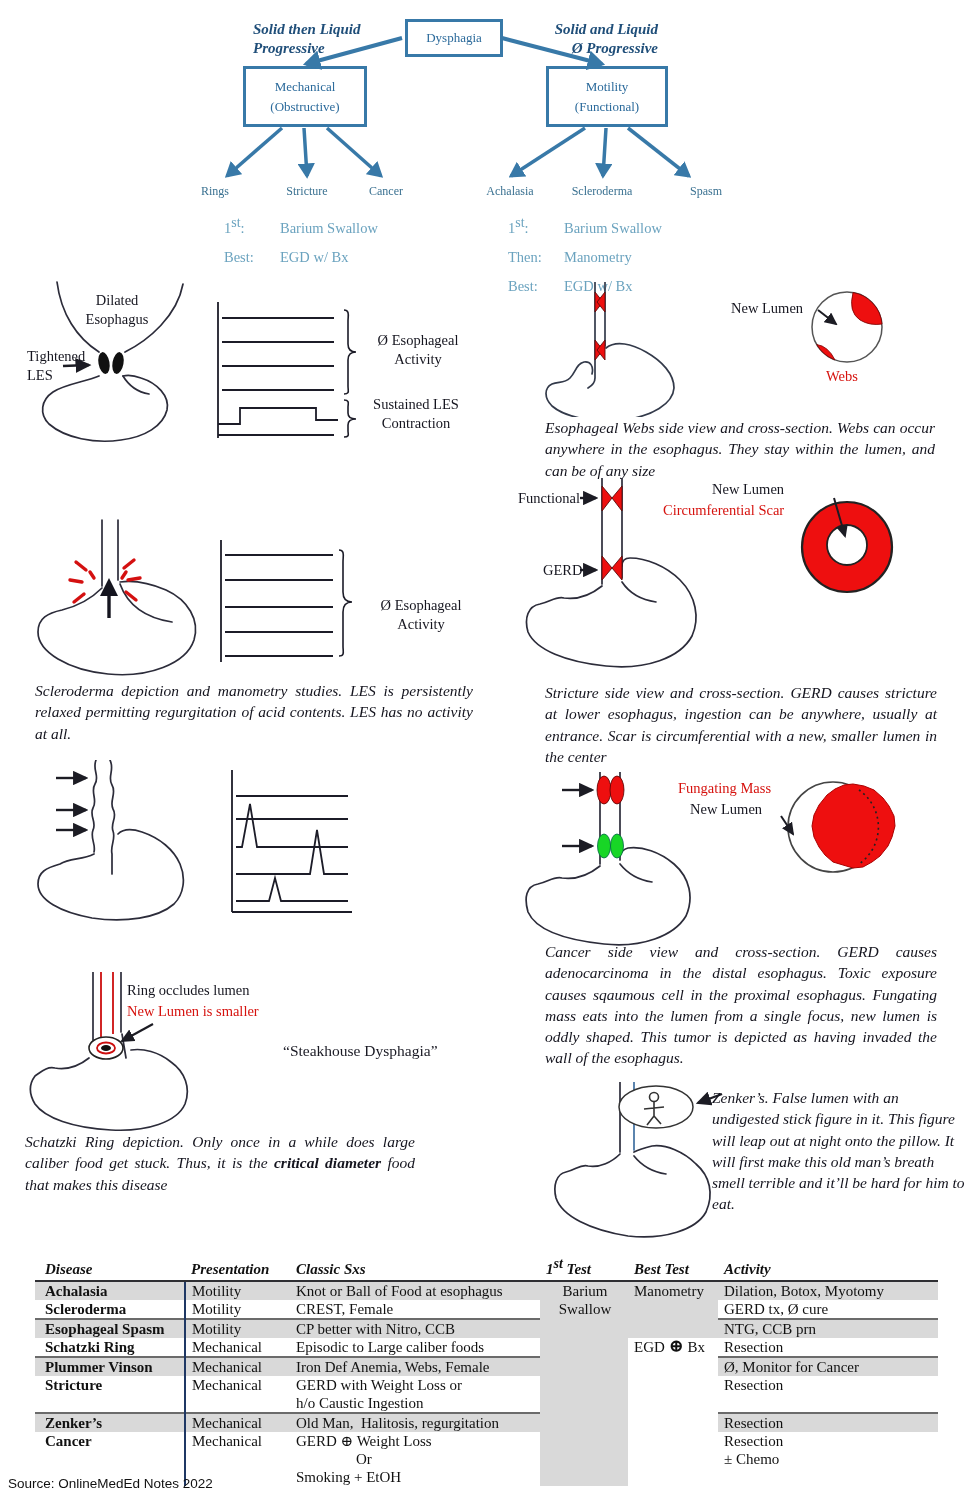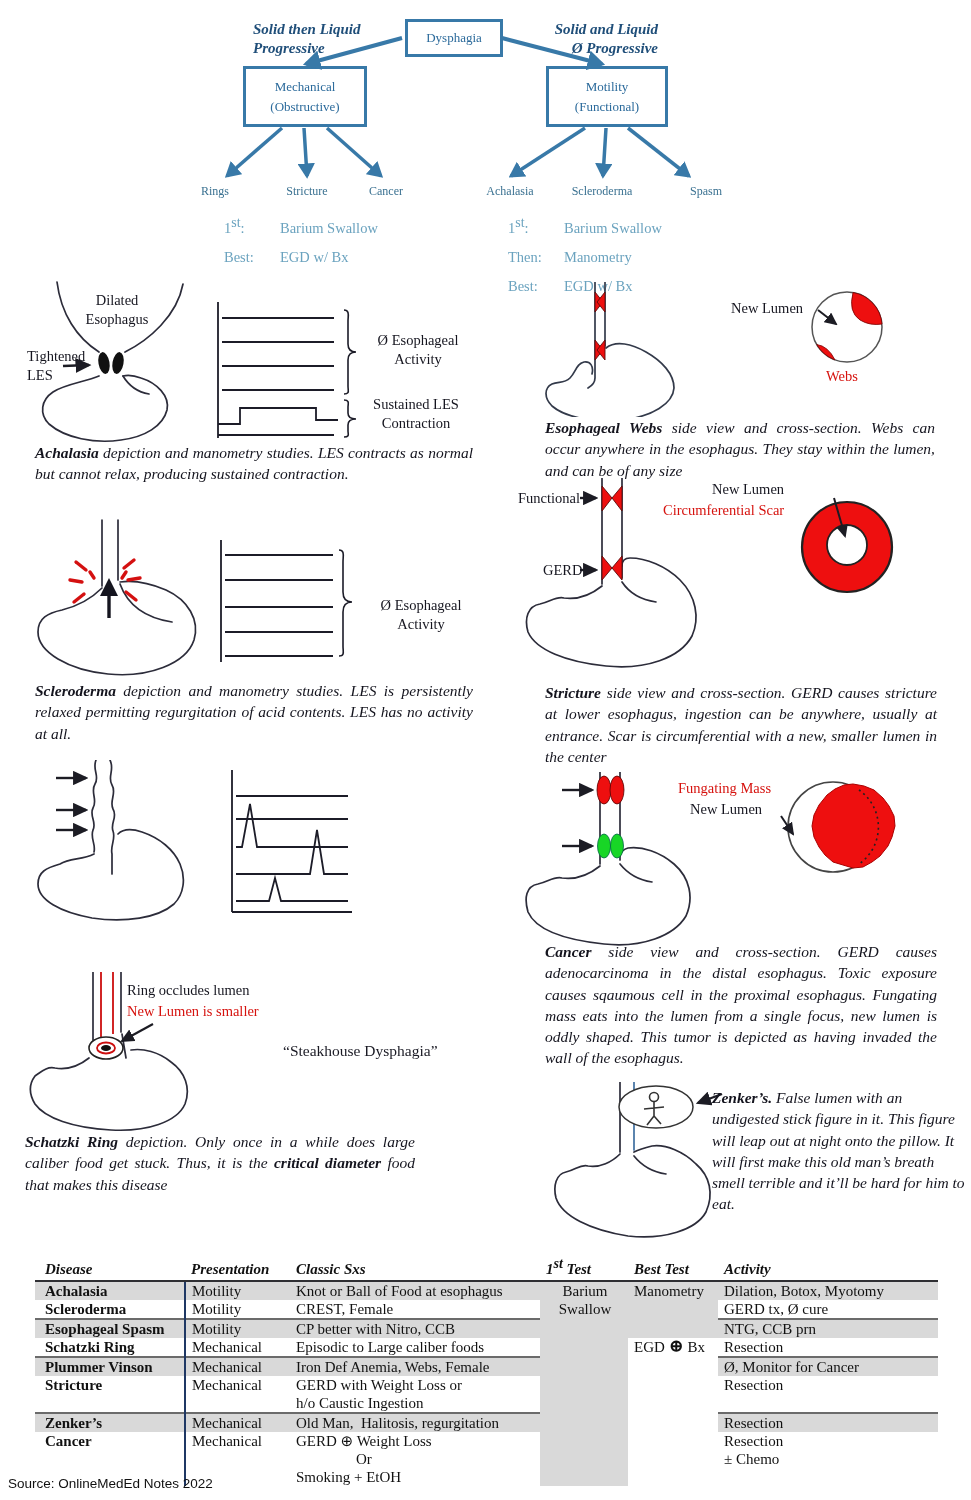--- a/index.html
+++ b/index.html
@@ -1,35 +1,35 @@
 <!DOCTYPE html>
 <html><head>
 <meta charset="utf-8">
 <style>
   html,body{margin:0;padding:0;background:#fff;}
   #page{position:relative;width:971px;height:1500px;background:#fff;overflow:hidden;
         font-family:"Liberation Serif","DejaVu Serif",serif;}
   .abs{position:absolute;}
   .pre{white-space:pre-line;}
-  .prew{white-space:pre-wrap;font-family:Liberation Serif, serif;}
+  .prew{white-space:pre-wrap;}
   .ctr{text-align:center;}
   .rt{text-align:right;}
   
   .fnote{font-style:italic;font-weight:bold;color:#1f4e79;font-size:15px;line-height:19px;}
   .fbox{border:3px solid #3879a8;color:#2b6a9b;font-size:13px;line-height:20px;
         display:flex;align-items:center;justify-content:center;text-align:center;background:#fff;}
   .fchild{color:#3a7191;font-size:12px;}
   .ftest{color:#6ba3bf;font-size:14.5px;line-height:24px;}
   .ftest .lab{display:inline-block;width:56px;}
   sup{font-size:14px;}
   
   .dlab{font-size:14.5px;line-height:19px;color:#15151f;}
   .red{color:#d6120e;}
   .cap{font-style:italic;font-size:15.5px;line-height:21.3px;color:#14141e;text-align:justify;}
-  .cap .lead{font-weight:bold;}
+  .cap .lead{font-weight:normal;}
   .cap .bold{font-weight:bold;}
   .quote{font-size:15.5px;color:#1a1a24;}
   
   #dz-table{border-collapse:collapse;table-layout:fixed;width:903px;
             font-size:15px;line-height:18px;color:#111;}
   #dz-table th{font-weight:bold;font-style:italic;text-align:left;vertical-align:bottom;
                height:20px;padding:0 0 2px 6px;border-bottom:2.5px solid #2f2f33;}
   #dz-table td{vertical-align:top;padding:0 4px 0 6px;overflow:hidden;}
   #dz-table td.dis{font-weight:bold;padding-left:10px;}
   #dz-table th.dis{padding-left:10px;}
@@ -137,21 +137,20 @@
     <g stroke="#1c1c28" fill="none" stroke-width="1.6">
       <path d="M132,14 C138,14 136,20 136,25 L136,48 C136,53 139,56 144,56 C139,56 136,59 136,64 L136,90 C136,95 138,98 132,98"></path>
       <path d="M132,104 C138,104 136,108 136,111 L136,117 C136,121 139,123 144,123 C139,123 136,125 136,129 L136,135 C136,138 138,141 132,141"></path>
     </g>
   </svg>
   <div class="abs dlab pre ctr" style="left:362px;top:331px;width:112px;">Ø Esophageal
 Activity</div>
   <div class="abs dlab pre ctr" style="left:357px;top:395px;width:118px;">Sustained LES
 Contraction</div>
 
-  <div class="abs cap" style="left:35px;top:442px;width:438px;"><span class="lead">Achalasia</span><span> depiction and manometry studies. LES contracts as normal but cannot relax, producing sustained contraction.</span></div>
 
   <svg class="abs" style="left:28px;top:518px;" width="185" height="168" viewBox="0 0 185 168">
     <g stroke="#2c2c3a" fill="none" stroke-width="1.7" stroke-linejoin="round" stroke-linecap="round">
       <path d="M74,2 V68"></path>
       <path d="M90,2 V62"></path>
       <path d="M74,70 C64,80 50,88 34,92 C20,95 10,100 10,114 C10,134 40,152 80,156 C120,160 158,146 166,122 C172,102 160,82 138,72 C124,66 106,62 92,64"></path>
       <path d="M92,66 C100,88 118,100 144,104"></path>
     </g>
     <g stroke="#d41010" stroke-width="3.4" stroke-linecap="round" fill="none">
       <path d="M58,52 L48,44"></path>

